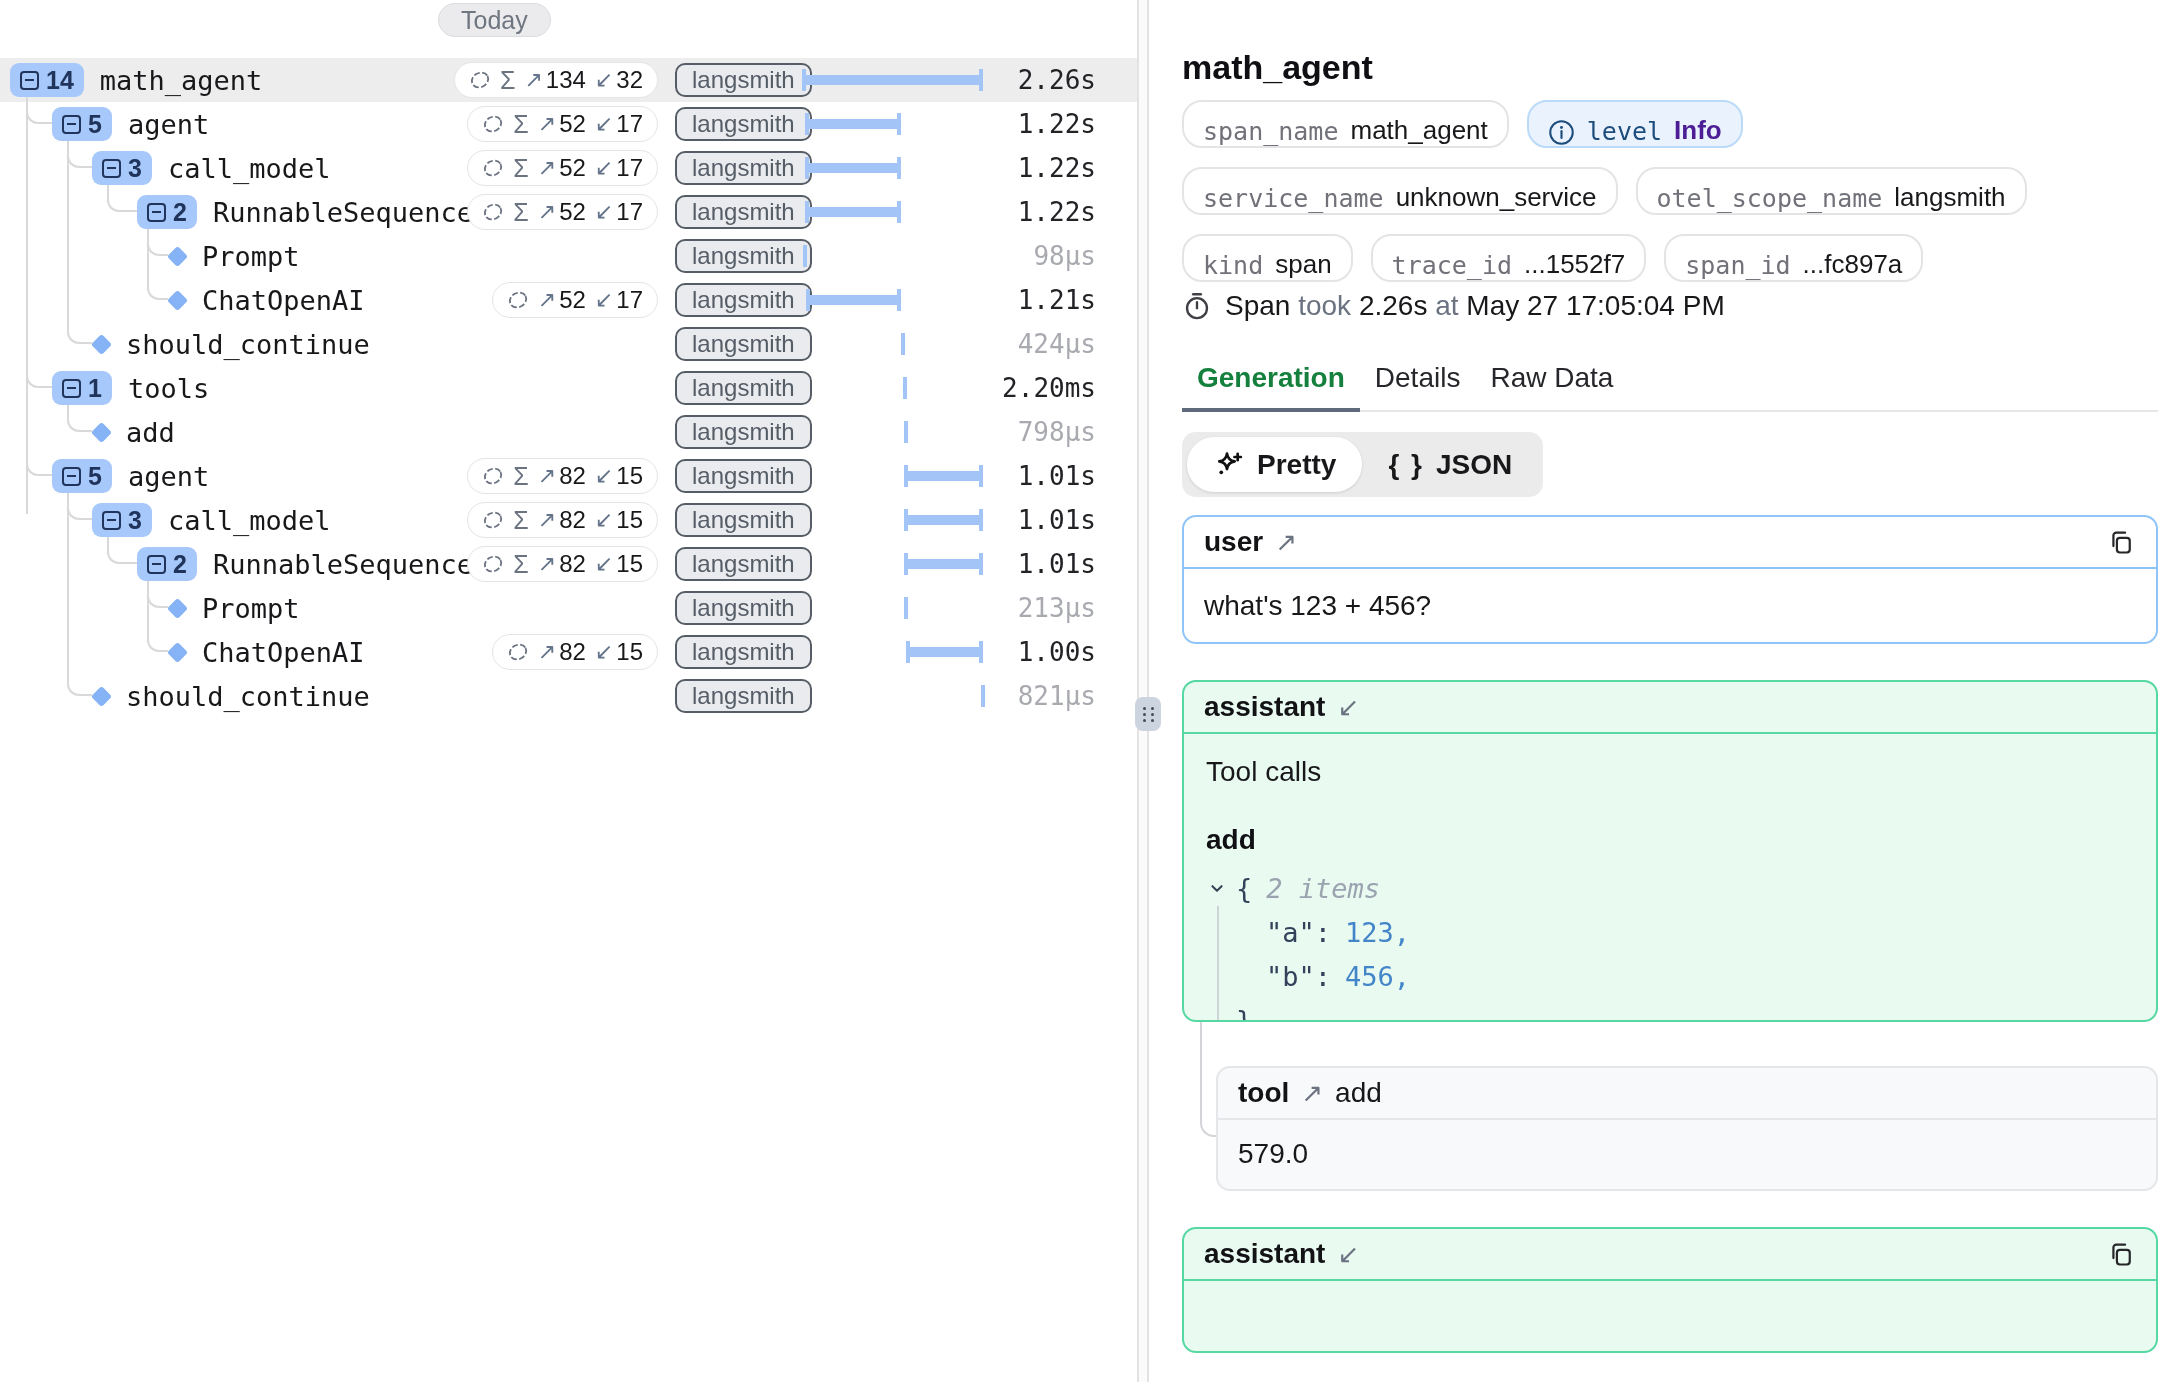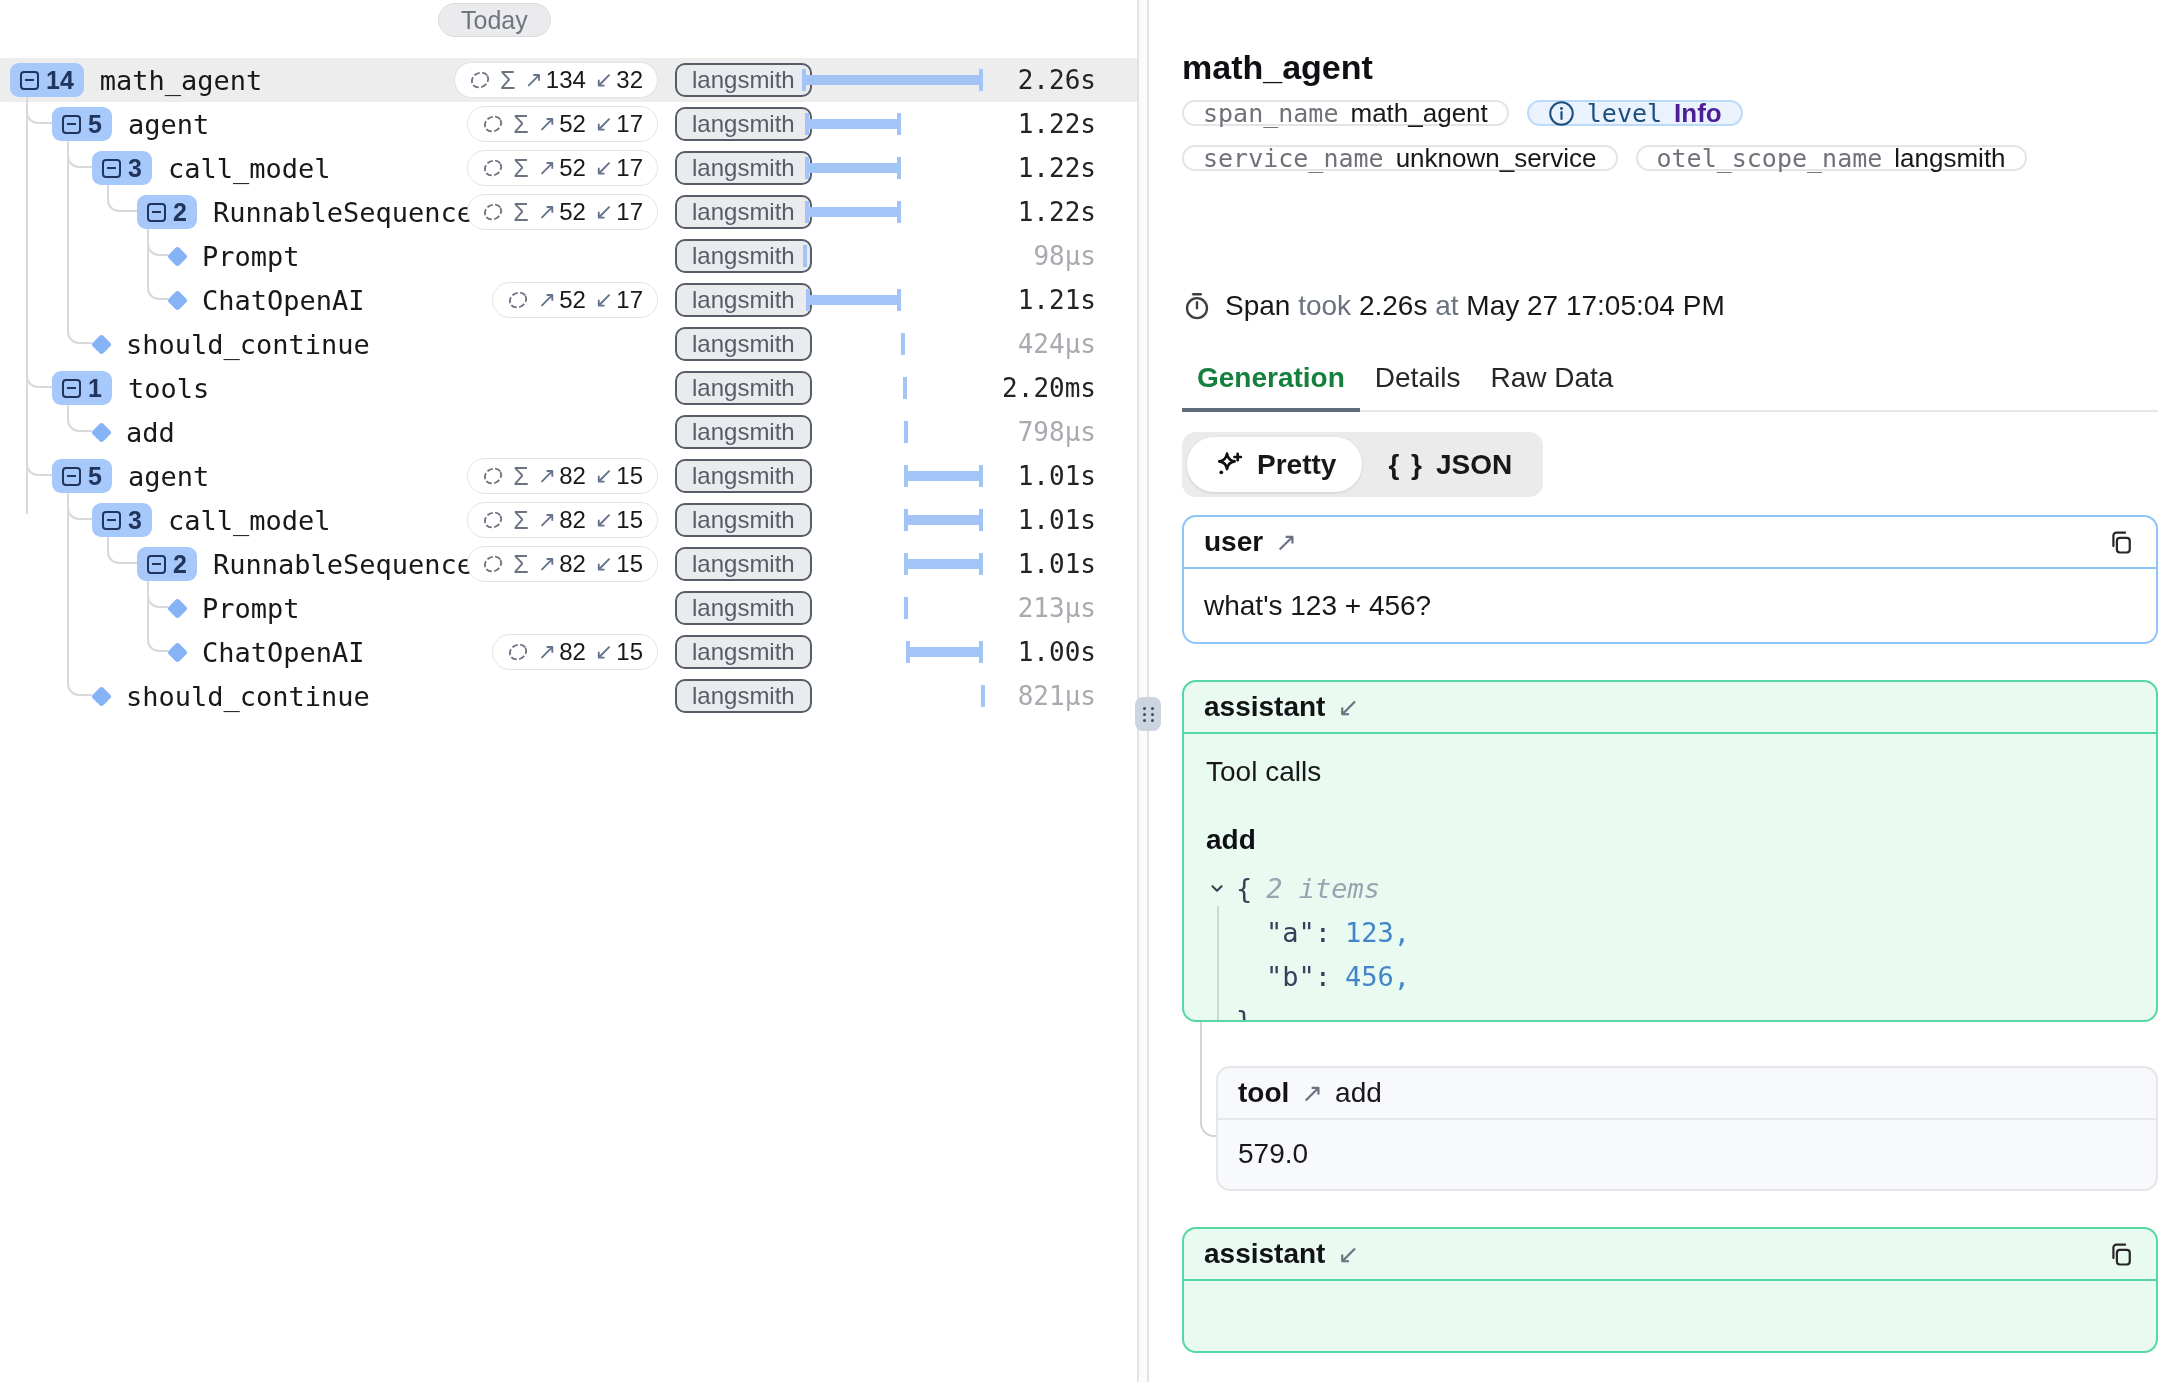--- a/index.html
+++ b/index.html
@@ -51,21 +51,21 @@
   .split-handle { position:absolute; left:1135px; top:697px; width:26px; height:34px;
     background:#ccd4df; border-radius:8px; display:flex; align-items:center; justify-content:center; z-index:5; }
   .dots { display:grid; grid-template-columns:3px 3px; gap:3px 5px; }
   .dots i { width:3px; height:3px; border-radius:50%; background:#414b5a; }
 
   
   .right-panel { position:absolute; left:1149px; top:0; width:1023px; height:1382px; background:#fff; }
   .r-title { position:absolute; left:33px; top:48px; font-size:34px; font-weight:600; color:#101014; }
   .r-pills { position:absolute; left:33px; top:100px; width:976px; display:flex; flex-direction:column; gap:19px; }
   .pill-row { display:flex; gap:18px; }
-  .pill { display:inline-flex; align-items:center; gap:12px; height:26px; padding:0 19px;
+  .pill { display:inline-flex; align-items:flex-end; gap:12px; height:48px; padding:0 19px;
     background:#fff; border:2px solid #e4e4e7; border-radius:20px; }
   .pill-key { font-family:"DejaVu Sans Mono", monospace; font-size:25px; color:#71717a; }
   .pill-value { font-size:26px; color:#18181b; font-weight:500; }
   .pill.info { background:#eaf3fd; border-color:#badaf8; }
   .pill.info .pill-key { color:#1c4d7c; }
   .pill.info .pill-value { color:#4c1d95; font-weight:600; }
   .r-timing { position:absolute; left:33px; top:290px; display:flex; align-items:center; gap:13px;
     font-size:28px; }
   .r-timing .t-dark { color:#18181b; font-weight:500; }
   .r-timing .t-mut { color:#6b7280; }
@@ -548,20 +548,34 @@
       <div class="pill-row">
         <span class="pill">
           <span class="pill-key">service_name</span>
           <span class="pill-value">unknown_service</span>
         </span>
         <span class="pill">
           <span class="pill-key">otel_scope_name</span>
           <span class="pill-value">langsmith</span>
         </span>
       </div>
+      <div class="pill-row">
+        <span class="pill">
+          <span class="pill-key">kind</span>
+          <span class="pill-value">span</span>
+        </span>
+        <span class="pill">
+          <span class="pill-key">trace_id</span>
+          <span class="pill-value">...1552f7</span>
+        </span>
+        <span class="pill">
+          <span class="pill-key">span_id</span>
+          <span class="pill-value">...fc897a</span>
+        </span>
+      </div>
     </div>
 
   <div class="r-timing">
     <svg width="30" height="30" viewBox="0 0 28 28">
       <line x1="10.5" y1="3" x2="17.5" y2="3" stroke="#3f3f46" stroke-width="2.4" stroke-linecap="round"></line>
       <circle cx="14" cy="16" r="9.3" fill="none" stroke="#3f3f46" stroke-width="2.2"></circle>
       <line x1="14" y1="16" x2="14" y2="10.5" stroke="#3f3f46" stroke-width="2.2" stroke-linecap="round"></line>
     </svg>
     <span>
       <span class="t-dark">Span</span>

